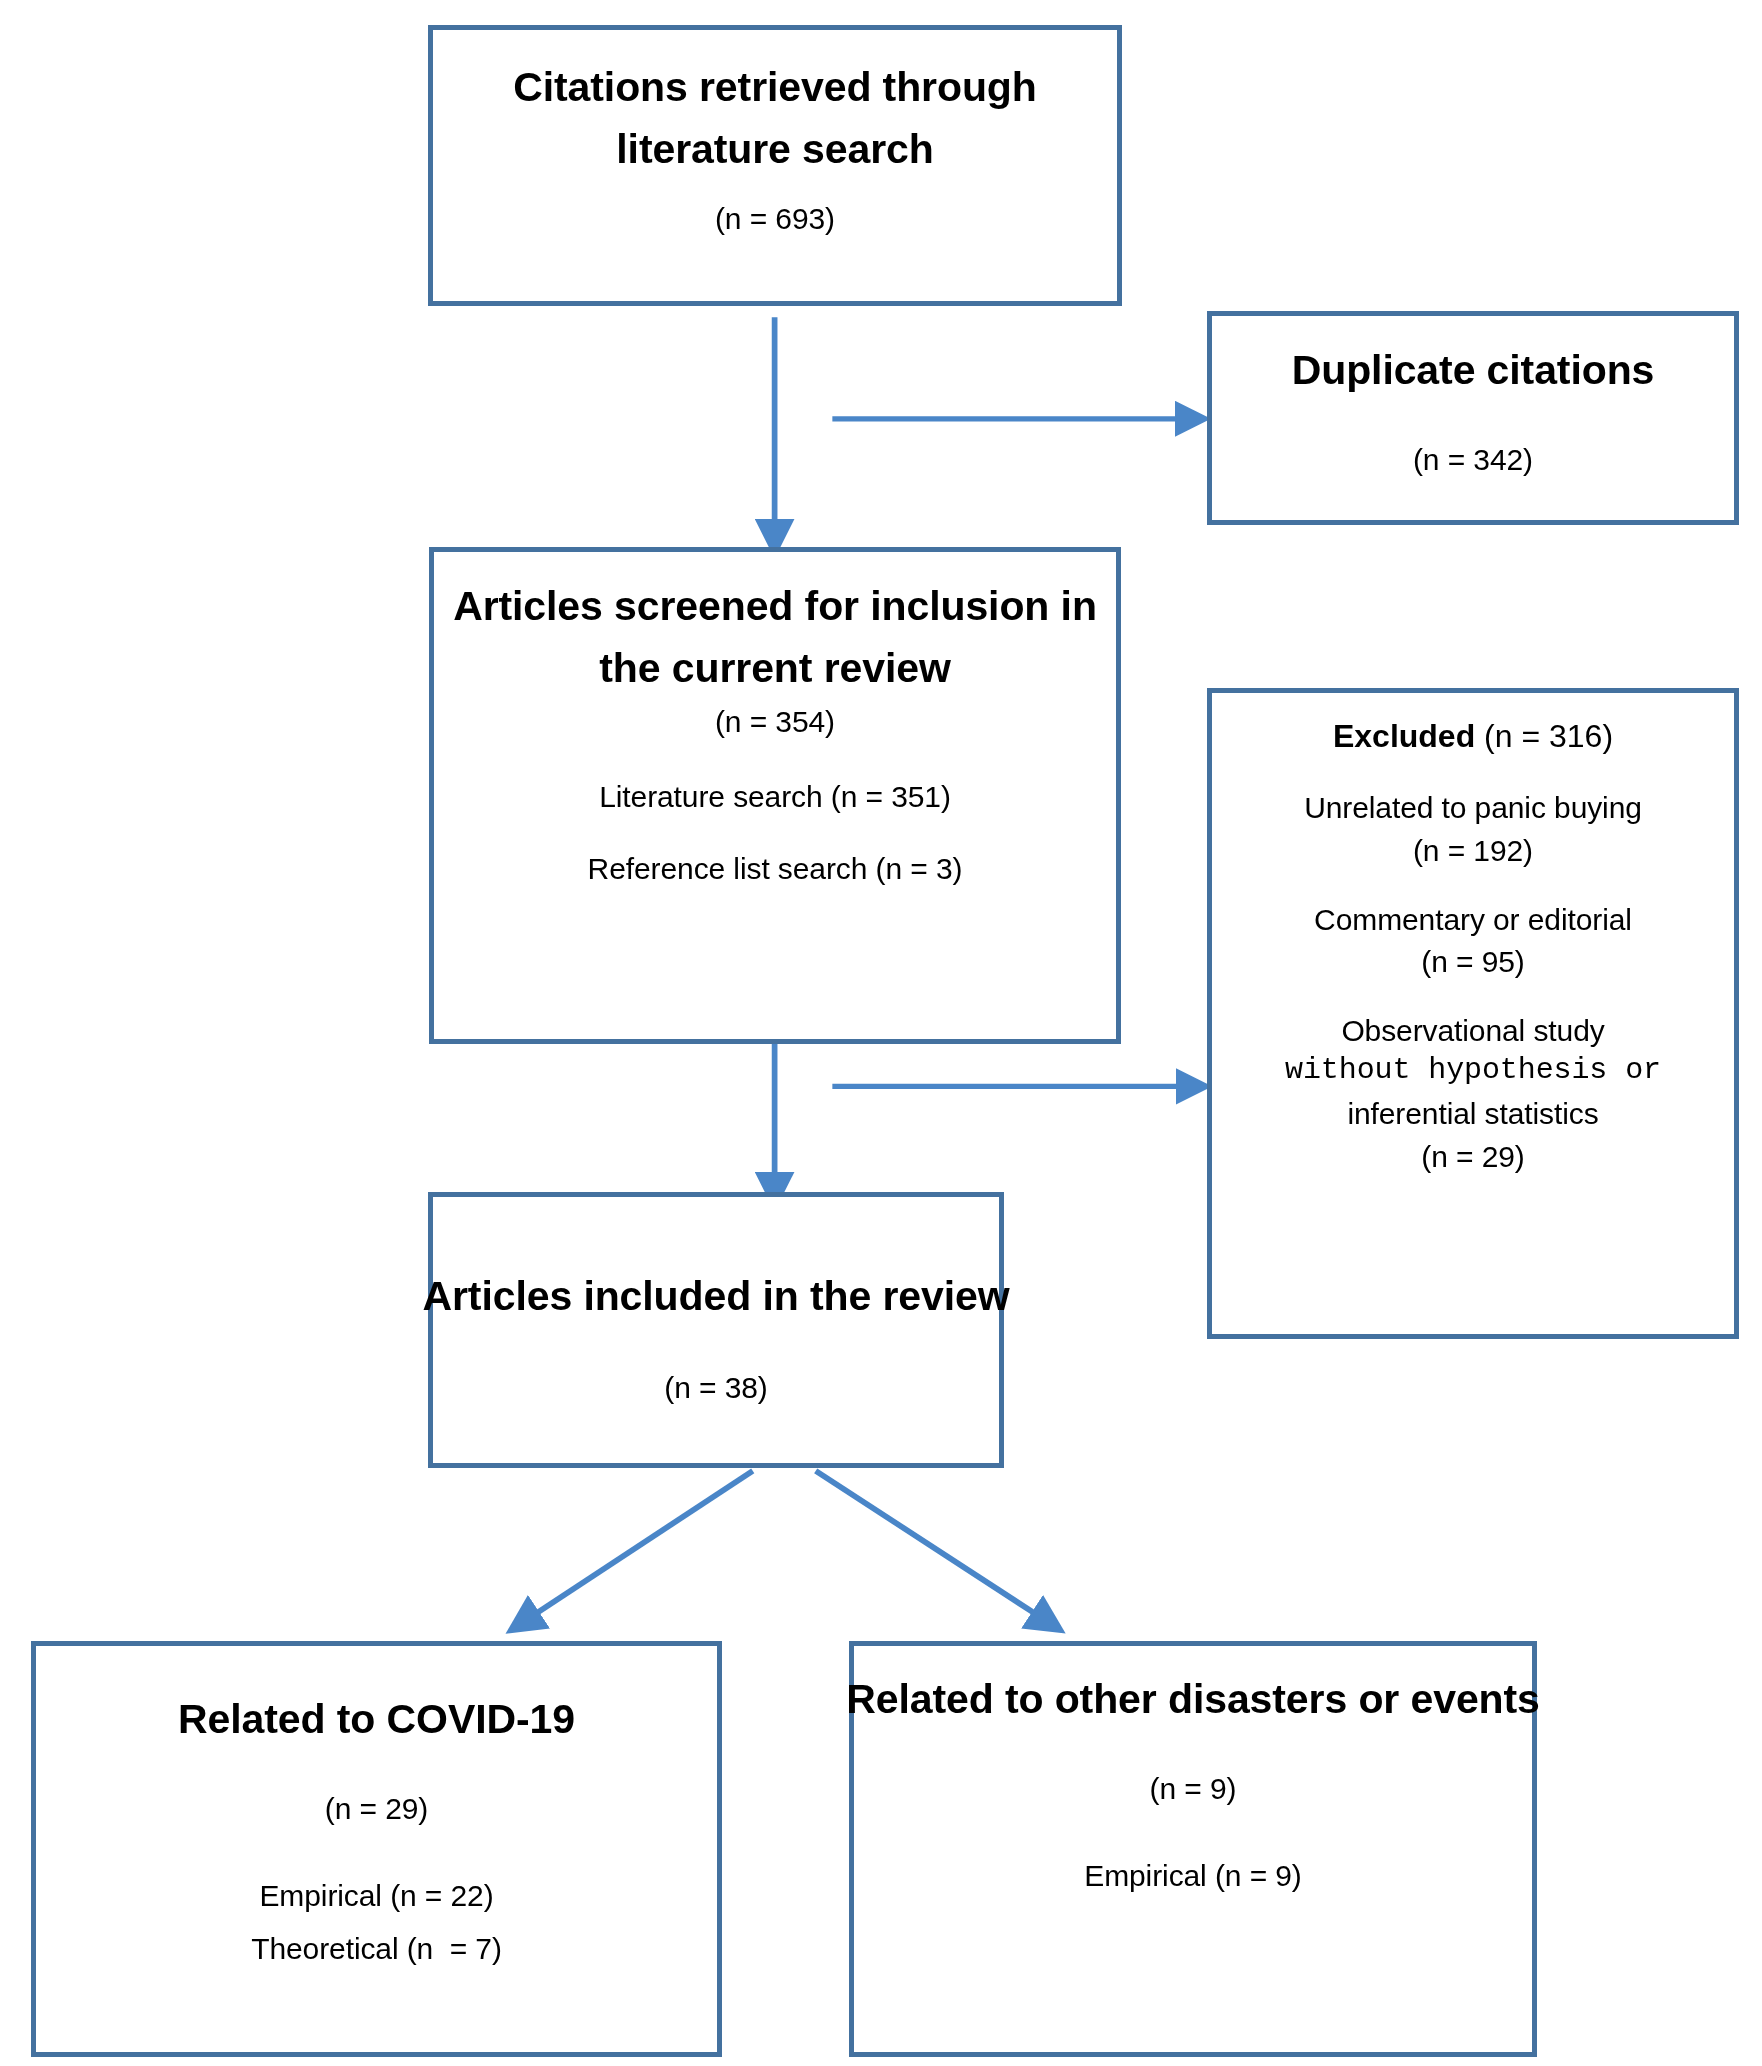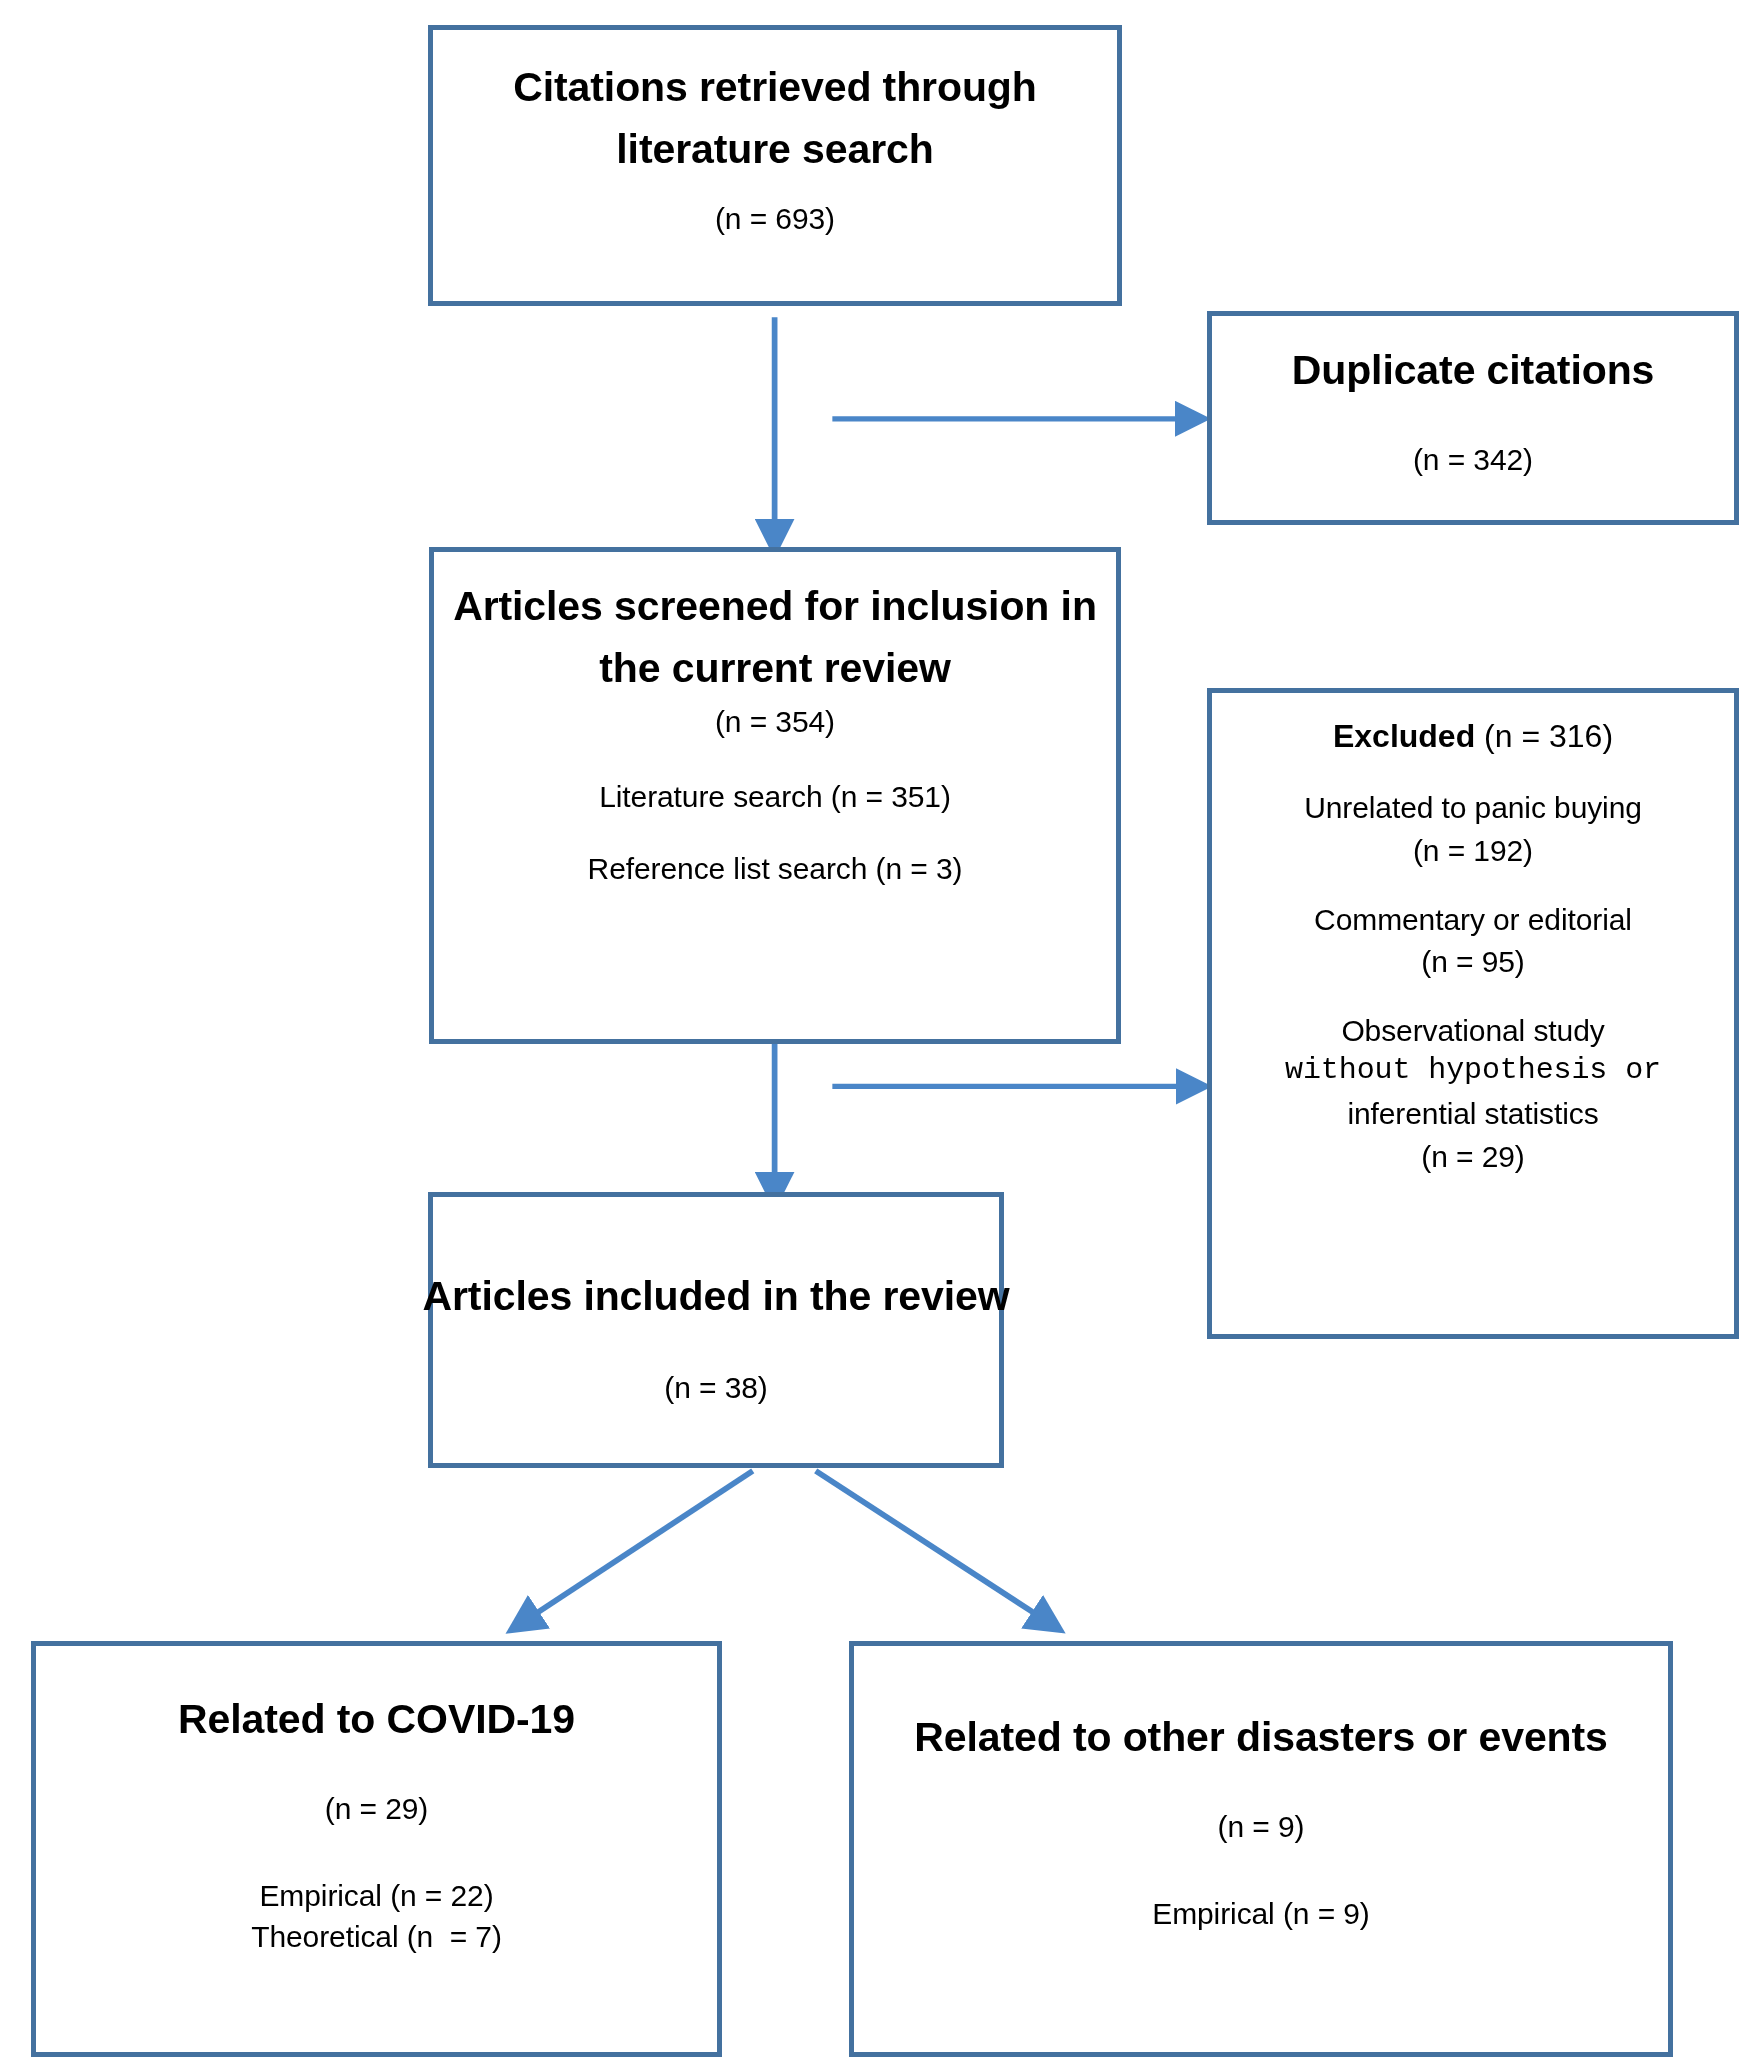--- a/index.html
+++ b/index.html
@@ -138,23 +138,23 @@
 
   <div class="box" style="left:428px; top:1192px; width:576px; height:276px; padding-top:72px;">
     <div class="line-bold">Articles included in the review</div>
     <div class="line-reg" style="margin-top:45px;">(n = 38)</div>
   </div>
 
   <div class="box" style="left:31px; top:1641px; width:691px; height:416px; padding-top:46px;">
     <div class="line-bold">Related to COVID-19</div>
     <div class="line-reg" style="margin-top:43px;">(n = 29)</div>
     <div class="line-reg" style="margin-top:47px;">Empirical (n = 22)</div>
-    <div class="line-reg" style="margin-top:2px; white-space:pre;">Theoretical (n  = 7)</div>
+    <div class="line-reg" style="margin-top:14px; white-space:pre;">Theoretical (n  = 7)</div>
   </div>
 
-  <div class="box" style="left:849px; top:1641px; width:824px; height:416px; padding-top:64px;">
+  <div class="box" style="left:849px; top:1641px; width:688px; height:416px; padding-top:26px;">
     <div class="line-bold">Related to other disasters or events</div>
     <div class="line-reg" style="margin-top:43px;">(n = 9)</div>
     <div class="line-reg" style="margin-top:47px;">Empirical (n = 9)</div>
   </div>
 
 </div>
 
 
 </body></html>

